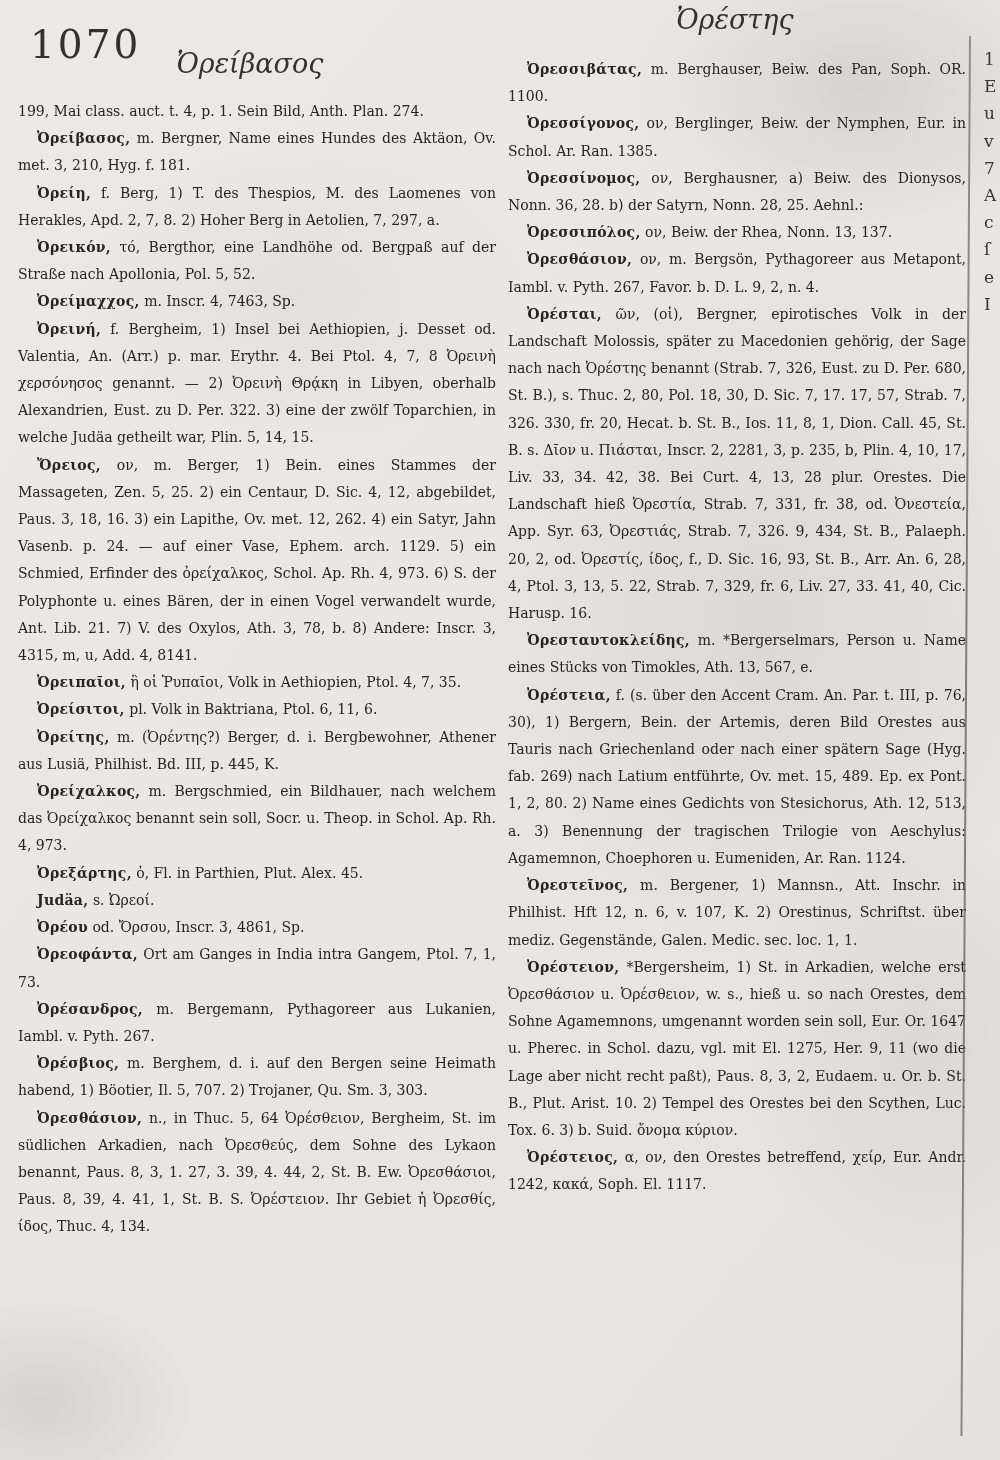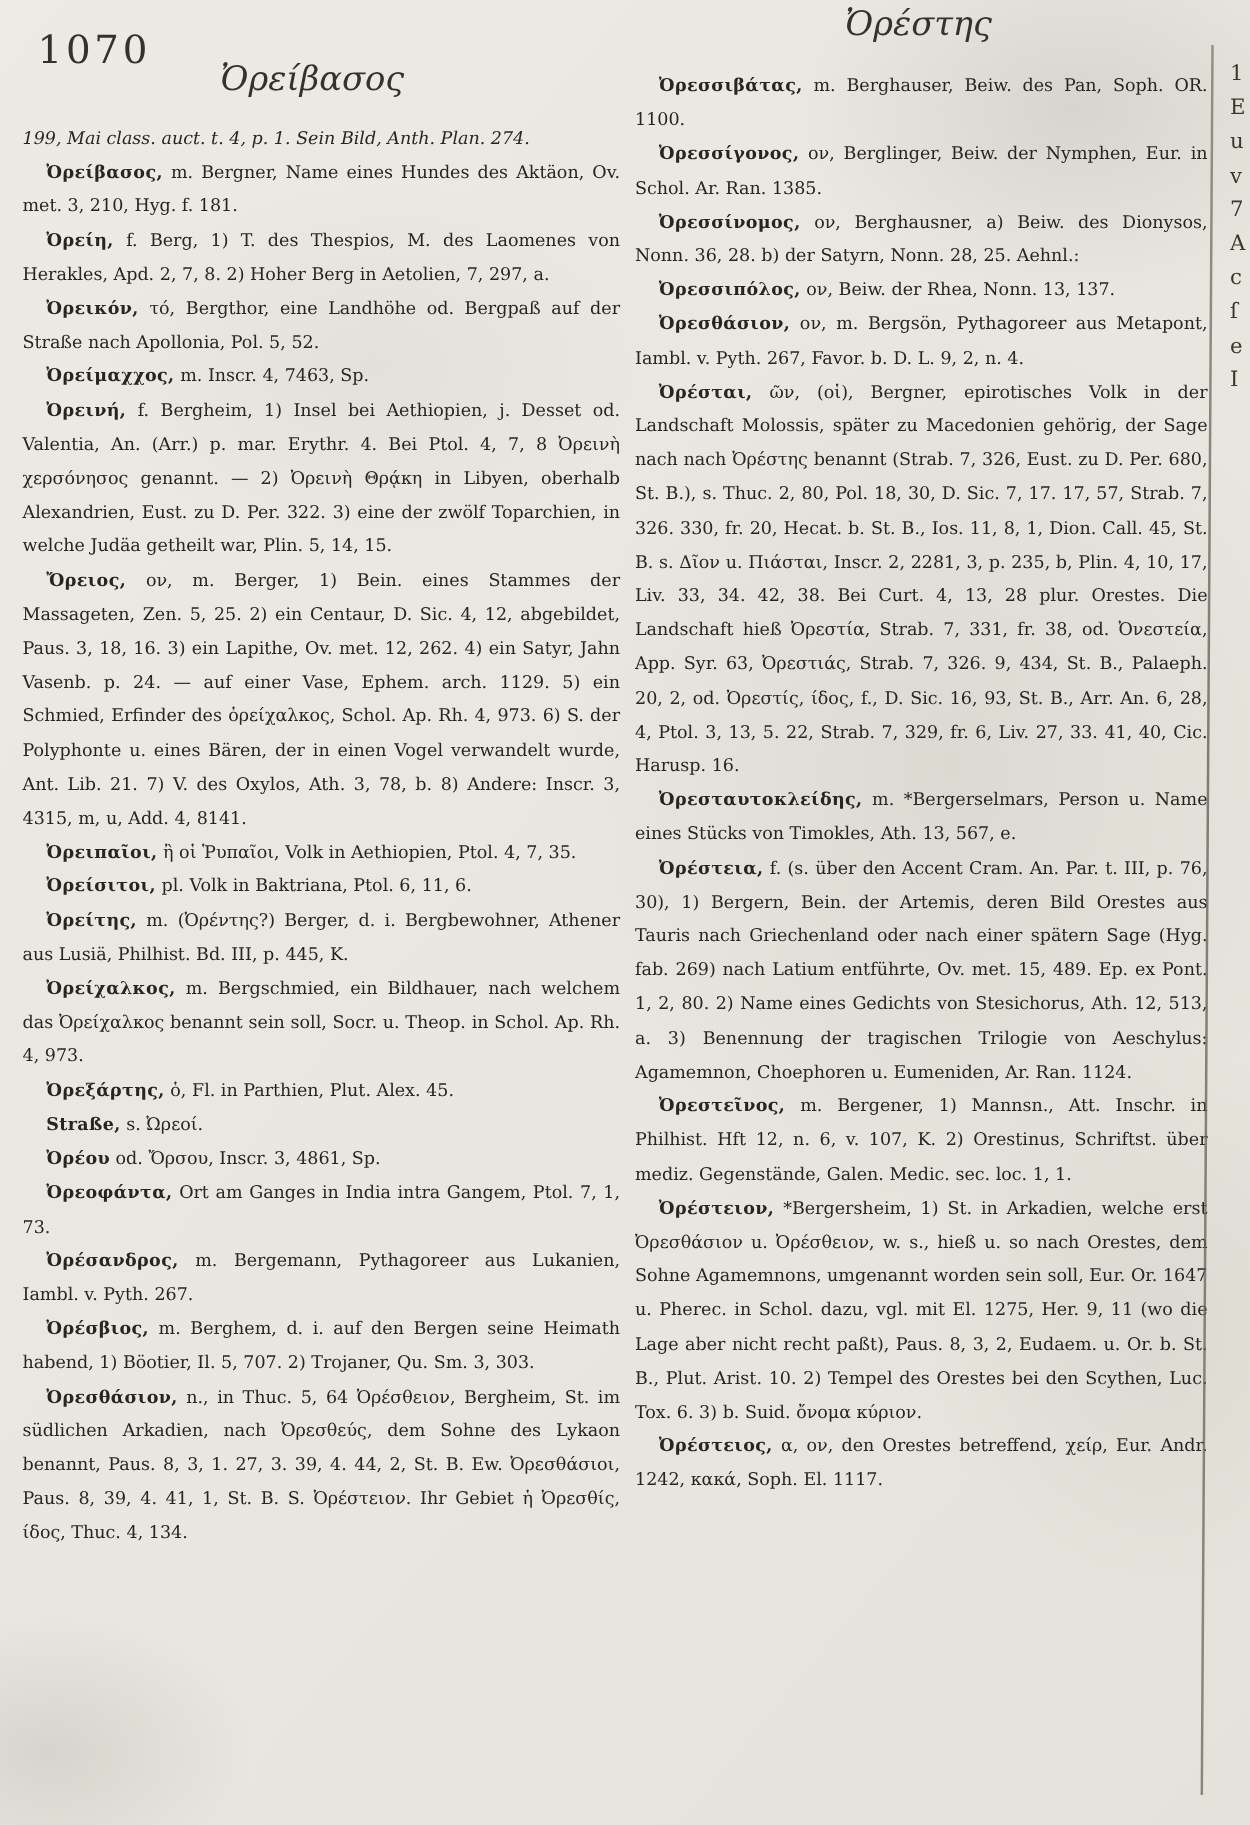--- a/index.html
+++ b/index.html
@@ -14,37 +14,37 @@
       radial-gradient(ellipse 320px 220px at 86% 6%, rgba(120,114,102,.16), transparent 70%),
       radial-gradient(ellipse 420px 520px at 76% 42%, rgba(128,122,110,.12), transparent 72%),
       radial-gradient(ellipse 260px 320px at 92% 72%, rgba(128,122,110,.10), transparent 70%),
       radial-gradient(ellipse 230px 160px at 4% 96%, rgba(105,100,90,.14), transparent 70%),
       radial-gradient(ellipse 300px 200px at 30% 20%, rgba(125,120,108,.07), transparent 75%),
       linear-gradient(130deg,#edeae4 0%,#e9e6e0 55%,#e5e2db 100%);
     color:#2b2823;
   }
   .page-number{
     position:absolute;left:30px;top:22px;
-    font-size:31px;letter-spacing:3px;color:#35322c;
+    font-size:39px;letter-spacing:3px;color:#35322c;
   }
   .running-head{
     position:absolute;top:24px;
     font-size:27px;font-style:italic;color:#35322c;
     width:480px;text-align:center;
   }
   .running-head.left{left:10px;margin-top:24px;}
   .running-head.right{left:500px;top:4px;width:470px;}
   .col{position:absolute;}
   .col-left{left:18px;top:98px;width:478px;}
   .col-right{left:508px;top:56px;width:458px;}
   .col p{
     margin:0;text-align:justify;text-indent:19px;
     font-size:14px;line-height:27.2px;color:#272520;
   }
-  .col p.flush{text-indent:0;font-style:italic;}
+  .col p.flush{text-indent:0;}
   .lemma{font-weight:bold;letter-spacing:.3px;}
   .gutter-rule{
     position:absolute;left:969px;top:36px;height:1400px;width:1.6px;
     background:linear-gradient(#7a766d,#5f5b53 40%,#6d6960);
     transform:rotate(.35deg);transform-origin:top left;opacity:.75;
   }
   .edge{
     position:absolute;left:984px;top:46px;width:16px;
     font-size:17px;line-height:27.2px;color:#3a372f;
     overflow:hidden;
@@ -80,21 +80,21 @@
 
       <p class="entry"><span class="lemma">Ὀρείσιτοι,</span> <span class="entry-body">pl. Volk in Baktriana, Ptol. 6, 11, 6.</span></p>
 
 
       <p class="entry"><span class="lemma">Ὀρείτης,</span> <span class="entry-body">m. (Ὀρέντης?) Berger, d. i. Bergbewohner, Athener aus Lusiä, Philhist. Bd. III, p. 445, K.</span></p>
 
       <p class="entry"><span class="lemma">Ὀρείχαλκος,</span> <span class="entry-body">m. Bergschmied, ein Bildhauer, nach welchem das Ὀρείχαλκος benannt sein soll, Socr. u. Theop. in Schol. Ap. Rh. 4, 973.</span></p>
 
       <p class="entry"><span class="lemma">Ὀρεξάρτης,</span> <span class="entry-body">ὁ, Fl. in Parthien, Plut. Alex. 45.</span></p>
 
-      <p class="entry"><span class="lemma">Straße,</span> <span class="entry-body">s. Ὠρεοί.</span></p>
+      <p class="entry"><span class="lemma">Judäa,</span> <span class="entry-body">s. Ὠρεοί.</span></p>
 
       <p class="entry"><span class="lemma">Ὀρέου</span> <span class="entry-body">od. Ὄρσου, Inscr. 3, 4861, Sp.</span></p>
 
       <p class="entry"><span class="lemma">Ὀρεοφάντα,</span> <span class="entry-body">Ort am Ganges in India intra Gangem, Ptol. 7, 1, 73.</span></p>
 
       <p class="entry"><span class="lemma">Ὀρέσανδρος,</span> <span class="entry-body">m. Bergemann, Pythagoreer aus Lukanien, Iambl. v. Pyth. 267.</span></p>
 
 
       <p class="entry"><span class="lemma">Ὀρέσβιος,</span> <span class="entry-body">m. Berghem, d. i. auf den Bergen seine Heimath habend, 1) Böotier, Il. 5, 707. 2) Trojaner, Qu. Sm. 3, 303.</span></p>
 

